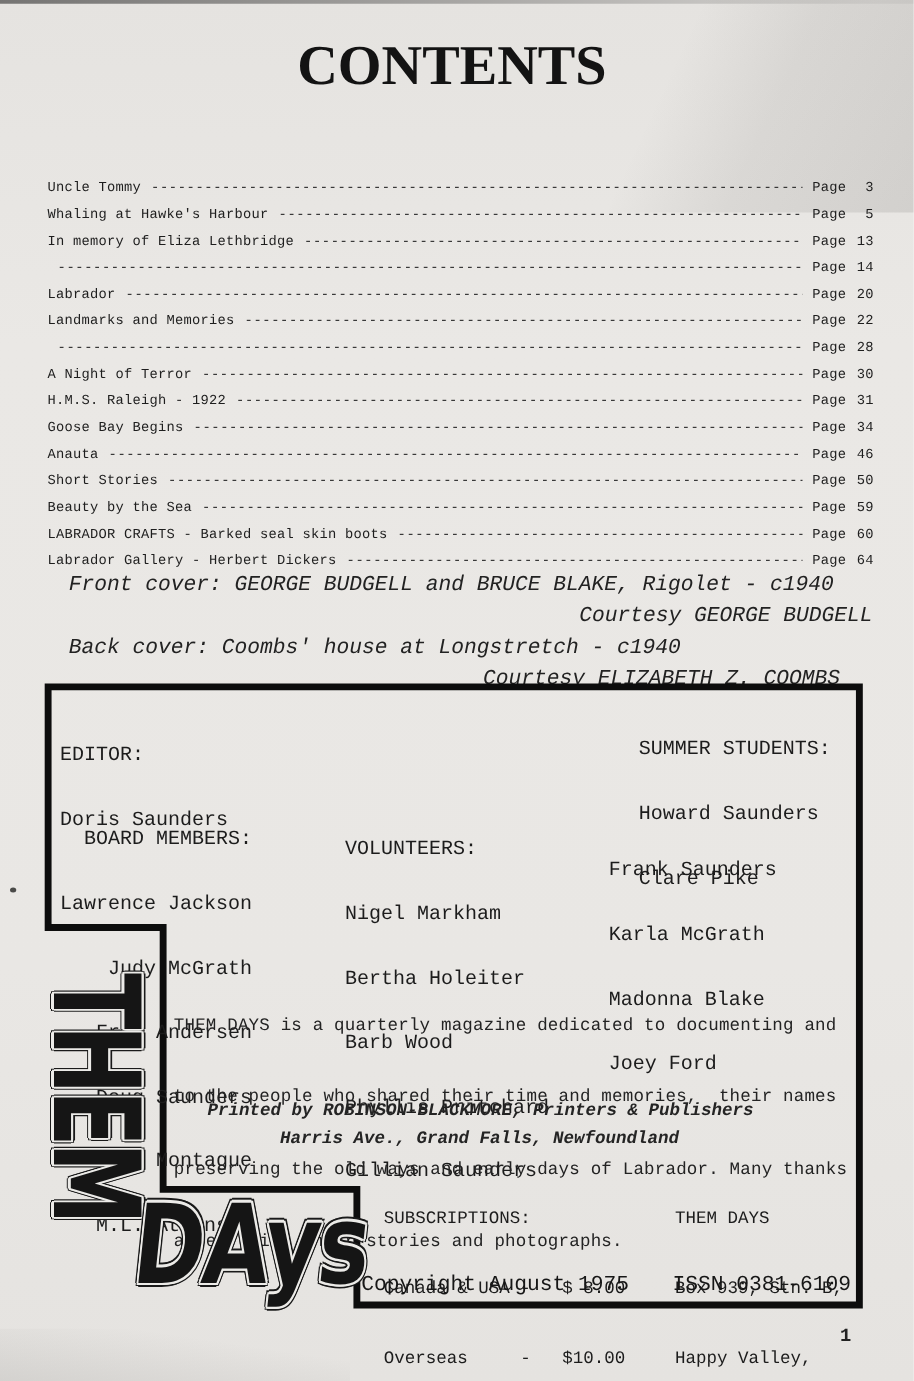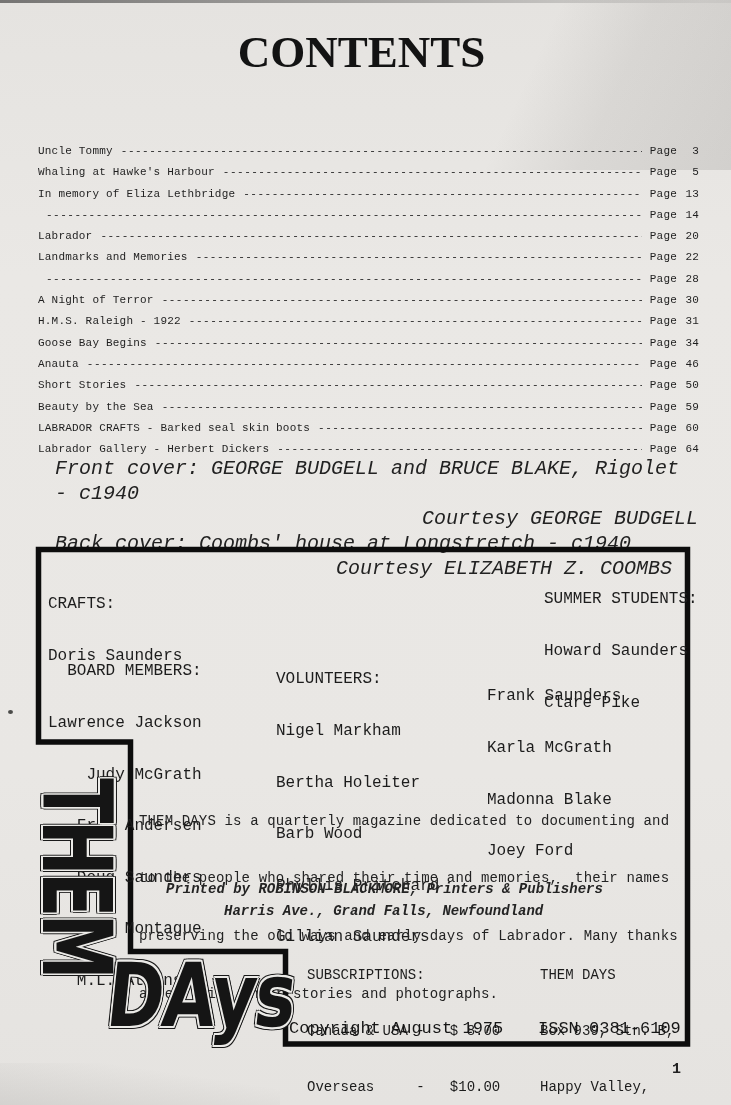--- a/index.html
+++ b/index.html
@@ -20,29 +20,29 @@
   .title{position:absolute;top:26px;left:0;width:723px;text-align:center;
     font-family:"Liberation Serif",serif;font-weight:bold;font-size:45px;color:#131313;letter-spacing:0;}
 
   .toc{position:absolute;left:38px;right:32px;top:97px;font-size:11px;letter-spacing:.2px;margin-top:44px;}
   .toc-row{display:flex;align-items:baseline;height:21.3px;line-height:21.3px;white-space:nowrap;}
   .toc-title{flex:0 0 auto;}
   .leader{flex:1 1 auto;overflow:hidden;margin:0 8px;letter-spacing:.5px;}
   .page-label{flex:0 0 auto;}
   .page-num{flex:0 0 auto;width:22px;text-align:right;}
 
-  .credits{position:absolute;left:55px;right:33px;top:456px;font-size:20px;font-style:italic;line-height:25px;color:#222;}
+  .credits{position:absolute;left:55px;right:33px;top:456px;font-size:17px;font-style:italic;line-height:25px;color:#222;}
   .credits .r{text-align:right;}
   .credits .r2{text-align:right;padding-right:26px;}
 
   svg.boxline{position:absolute;left:0;top:0;pointer-events:none;}
 
   .tw{position:absolute;font-size:16px;line-height:17.2px;white-space:pre;color:#1c1c1c;}
   #editor-block{left:48px;top:562px;}
-  #summer-block{left:511px;top:557px;margin-left:33px;}
+  #summer-block{left:511px;top:557px;}
   #board-block{left:48px;top:629px;text-align:right;}
   #vol1-block{left:276px;top:637px;}
   #vol2-block{left:487px;top:654px;}
 
   .about{position:absolute;left:139px;top:773px;font-size:14px;line-height:19.3px;letter-spacing:.15px;white-space:pre;color:#232323;}
   .printed{position:absolute;font-size:14px;font-style:italic;font-weight:bold;white-space:pre;color:#242424;}
   #printed1{left:166px;top:881px;}
   #printed2{left:224px;top:903px;}
 
   .small-block{position:absolute;font-size:14px;line-height:18.6px;white-space:pre;color:#1c1c1c;}
@@ -174,21 +174,21 @@
   <div class="r">Courtesy GEORGE BUDGELL</div>
   <div>Back cover: Coombs' house at Longstretch - c1940</div>
   <div class="r2">Courtesy ELIZABETH Z. COOMBS</div>
 </div>
 
 <svg class="boxline" width="731" height="1105" viewBox="0 0 731 1105">
   <path d="M38.5,549.5 H687.5 V1044 H285.5 V951.5 H130.5 V742 H38.5 Z" fill="none" stroke="#0d0d0d" stroke-width="5.5" stroke-linejoin="miter"></path>
 </svg>
 
 <div id="editor-block" class="tw">
-  <div>CRAFTS:</div>
+  <div>EDITOR:</div>
   <div>Doris Saunders</div>
 </div>
 
 <div id="summer-block" class="tw">
   <div>SUMMER STUDENTS:</div>
   <div>Howard Saunders</div>
   <div>Clare Pike</div>
 </div>
 
 <div id="board-block" class="tw">

